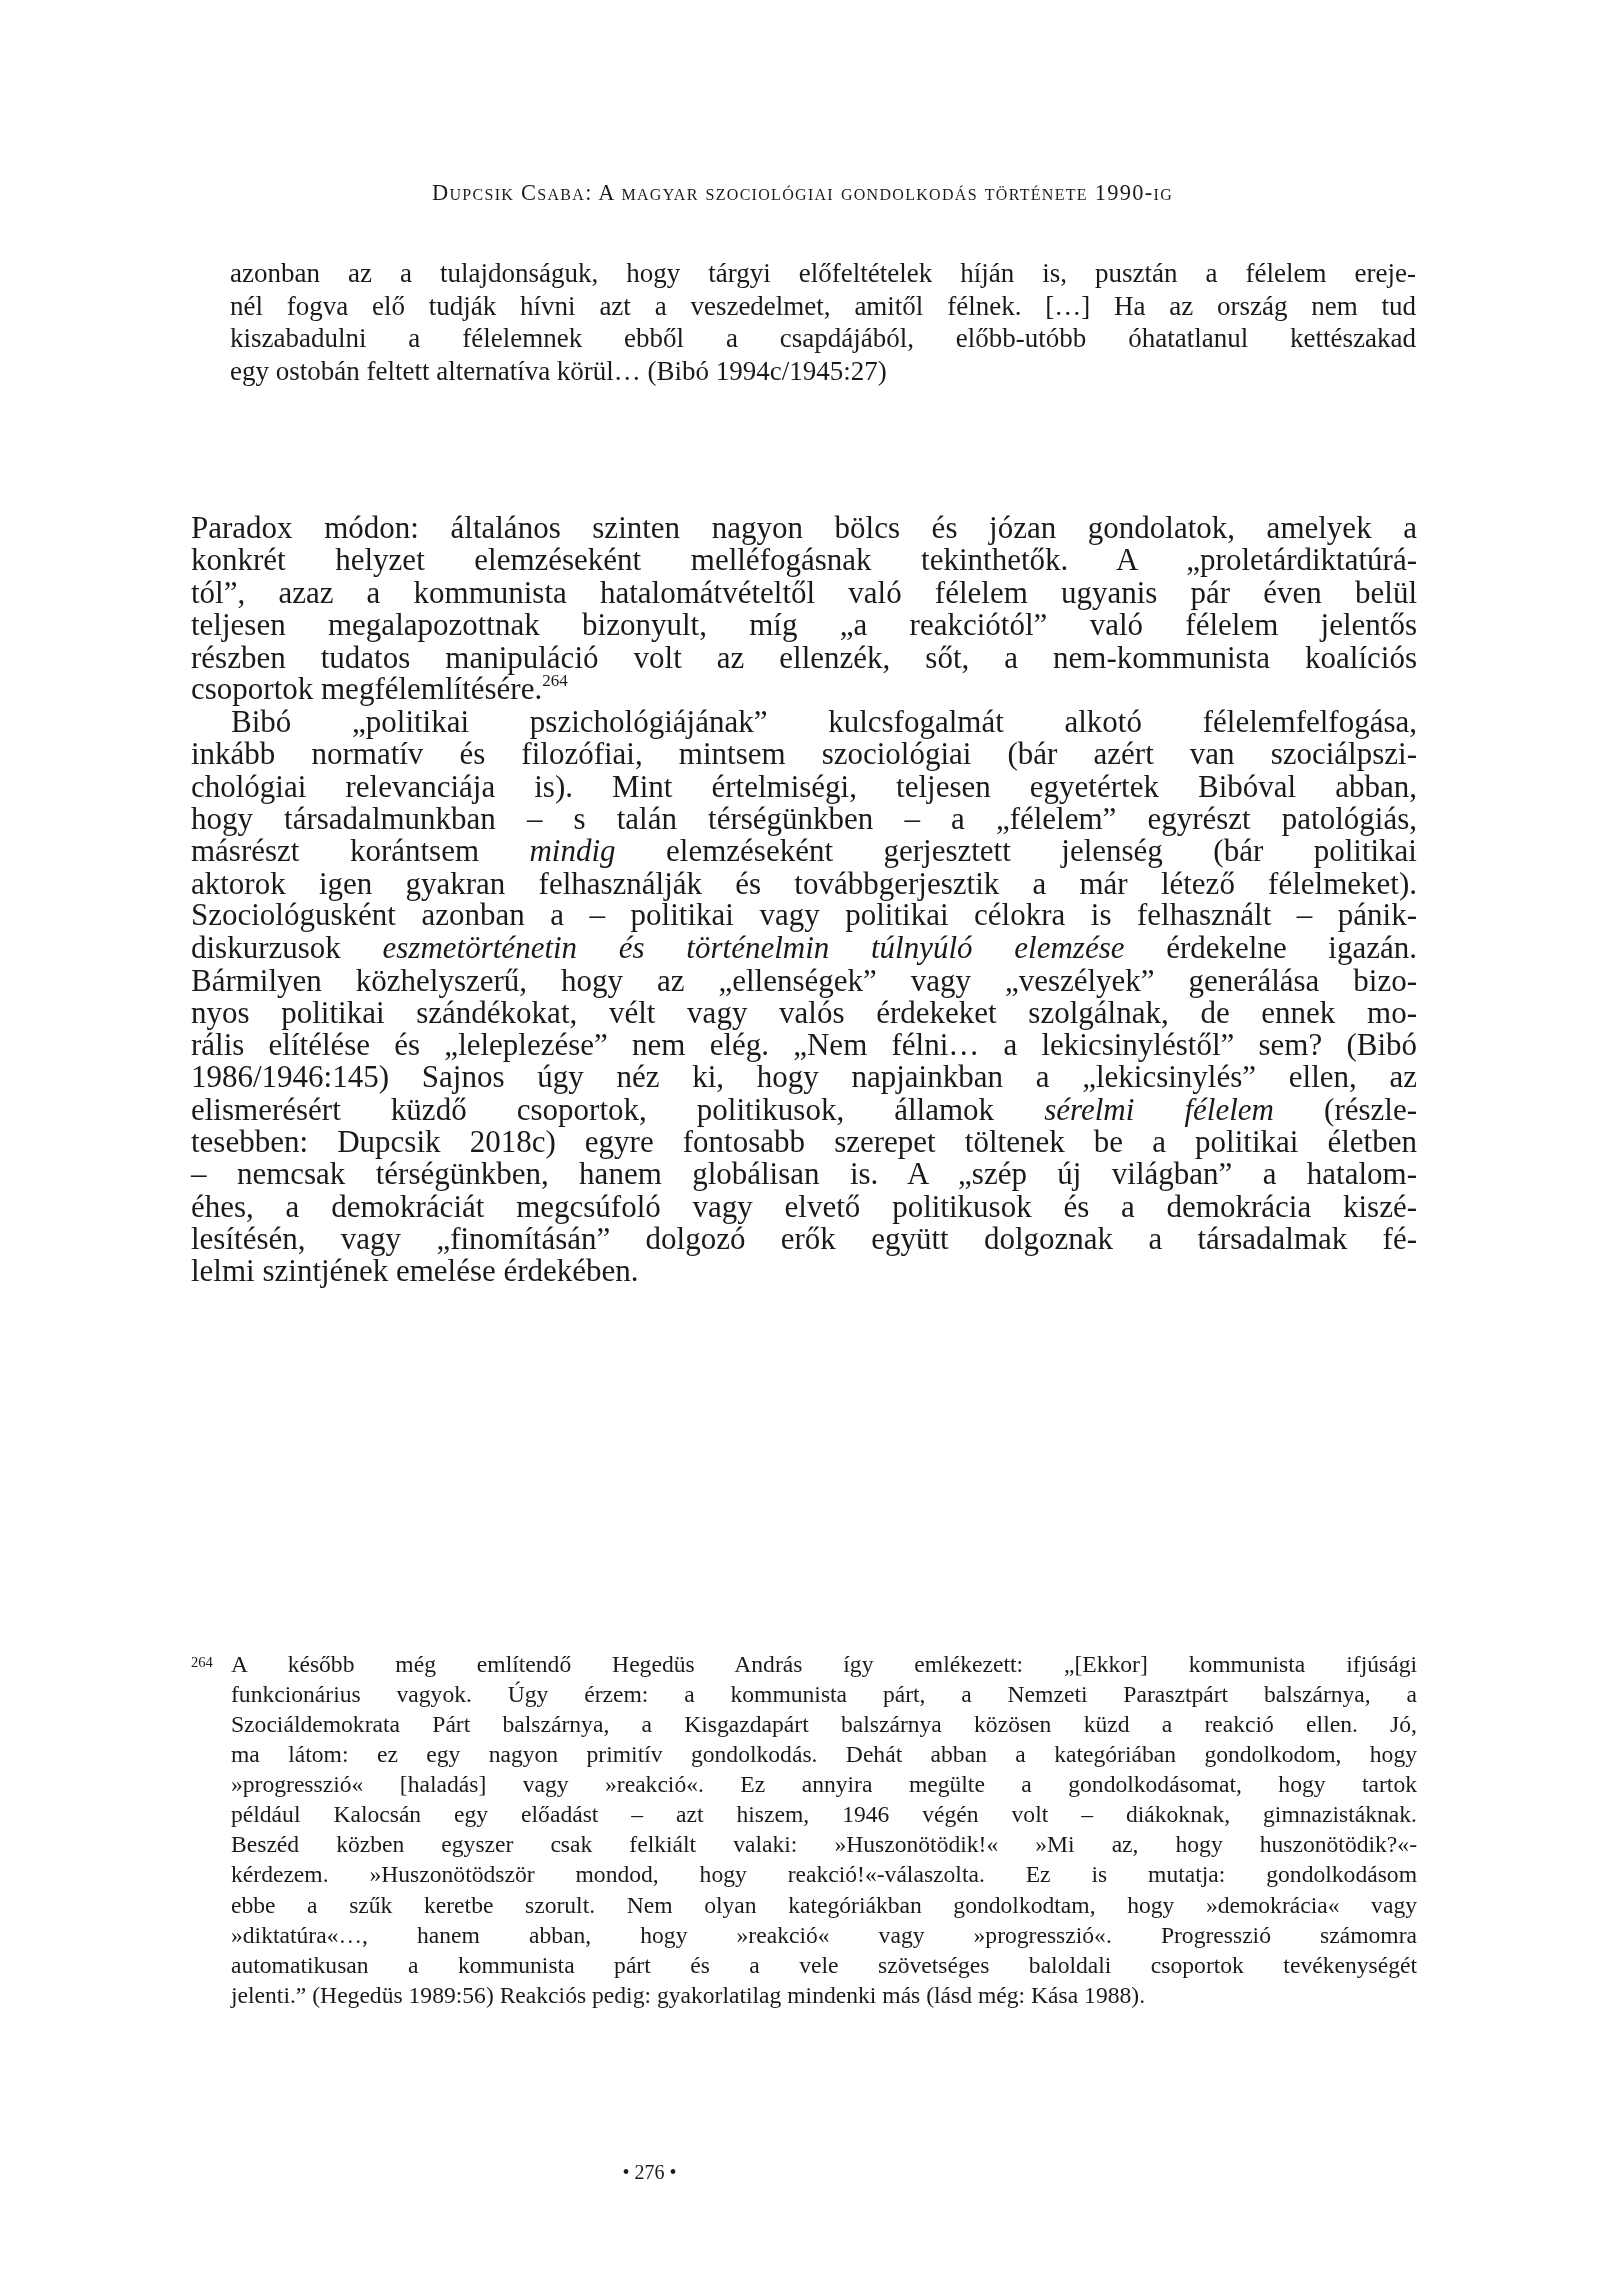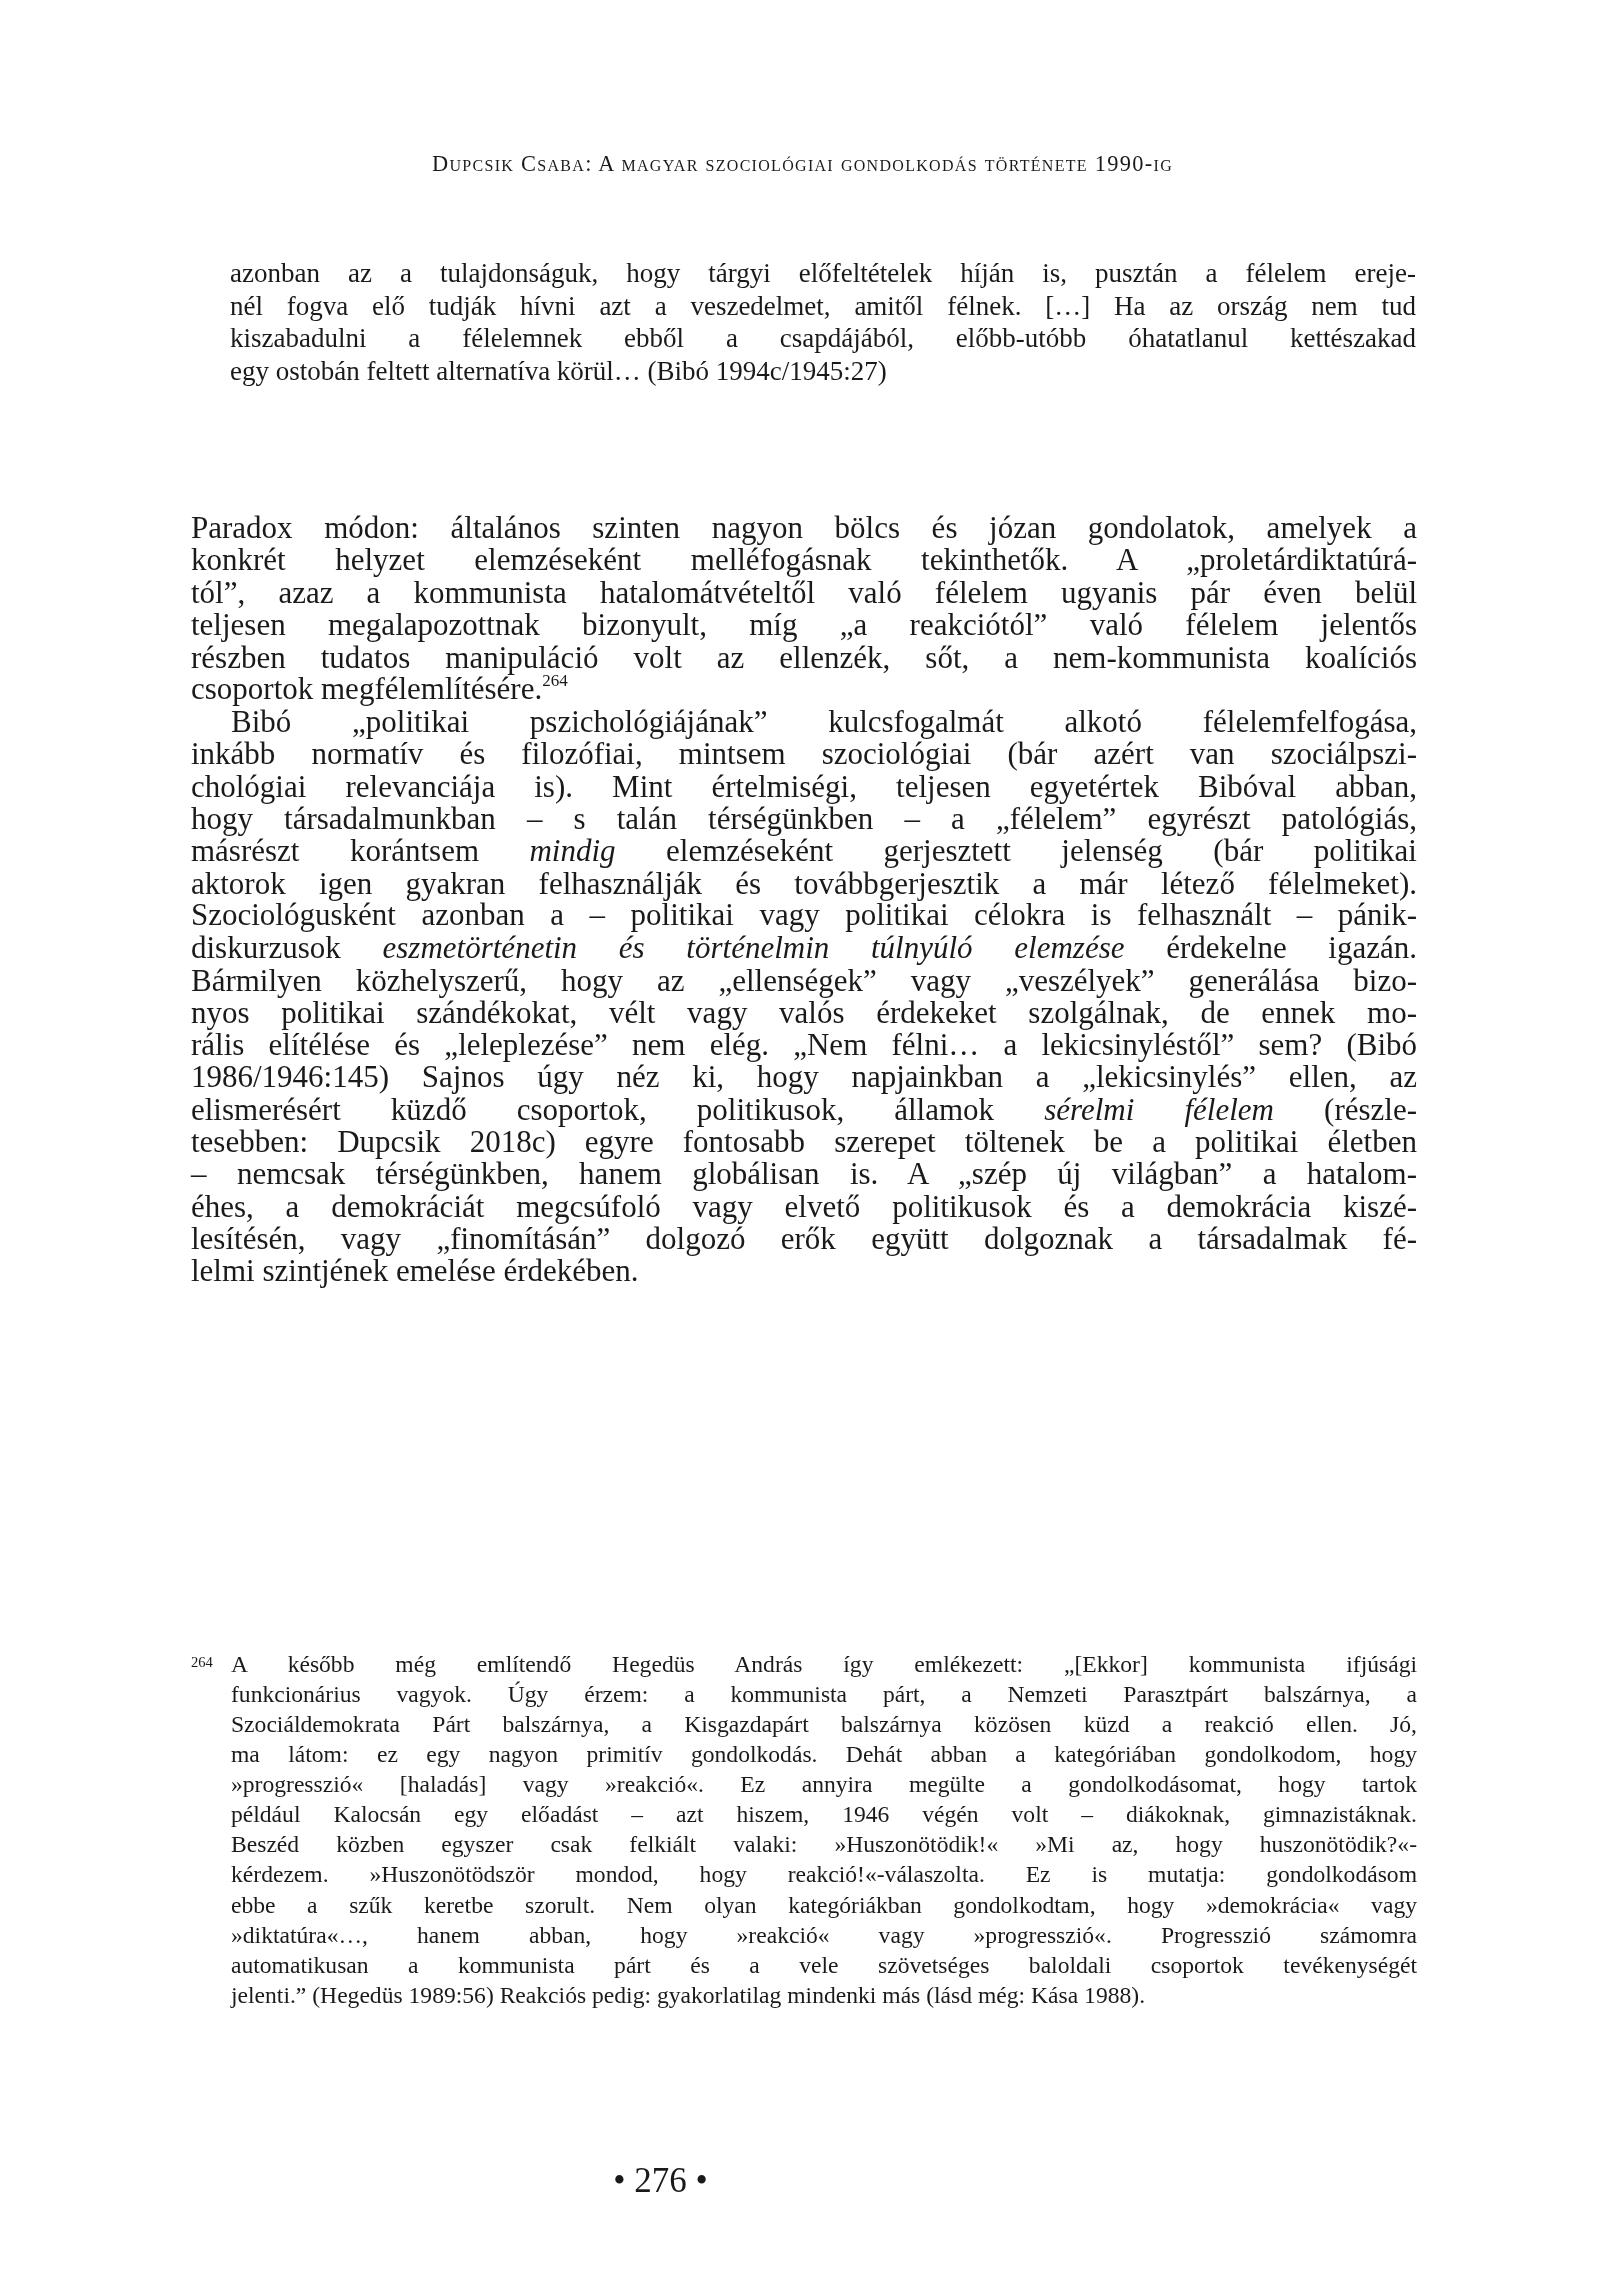--- a/index.html
+++ b/index.html
@@ -1,33 +1,33 @@
 <!DOCTYPE html>
 <html style="font-size:13.8px"><head>
 <meta charset="utf-8">
 <style>
   html, body { margin:0; padding:0; background:#ffffff; }
   body { width:1605px; height:2295px; position:relative; overflow:hidden;
          font-family:"Liberation Serif","DejaVu Serif",serif; color:#1a1a1a; }
-  .running-head { position:absolute; top:151px; left:0; width:1605px; text-align:center;
+  .running-head { position:absolute; top:180px; left:0; width:1605px; text-align:center;
          font-size:22.4px; letter-spacing:1.3px; font-variant:small-caps; }
   .block { position:absolute; left:191px; width:1226px; }
   .line { display:block; white-space:nowrap; text-align:justify; text-align-last:justify; height:0; overflow:visible; }
   .line.last { text-align-last:left; }
   .quote { left:230px; width:1186px; font-size:27px; }
   .quote .line { position:absolute; left:0; width:1186px; }
   .body-text { font-size:31px; }
   .body-text .line { position:absolute; left:0; width:1226px; }
   .body-text .indent { padding-left:40px; box-sizing:border-box; }
   .fn { font-size:23.6px; }
   .fn .line { position:absolute; left:40px; width:1186px; }
   .fn-mark { position:absolute; left:0; font-size:14.6px; }
   sup { font-size:0.55em; vertical-align:0.75em; line-height:0; }
   i { }
-  .page-number { position:absolute; top:2161px; left:0; width:1299px; text-align:center; font-size:35px;margin-left:11px; }
+  .page-number { position:absolute; top:2161px; left:0; width:1299px; text-align:center; font-size:20px; }
 </style>
 </head>
 <body>
 
 <div class="running-head">Dupcsik Csaba: A magyar szociológiai gondolkodás története 1990-ig</div>
 
 <div class="block quote" style="top:0;">
   <span class="line" style="top:258px;">azonban az a tulajdonságuk, hogy tárgyi előfeltételek híján is, pusztán a félelem ereje-</span>
   <span class="line" style="top:291px;">nél fogva elő tudják hívni azt a veszedelmet, amitől félnek. […] Ha az ország nem tud</span>
   <span class="line" style="top:323px;">kiszabadulni a félelemnek ebből a csapdájából, előbb-utóbb óhatatlanul kettészakad</span>

